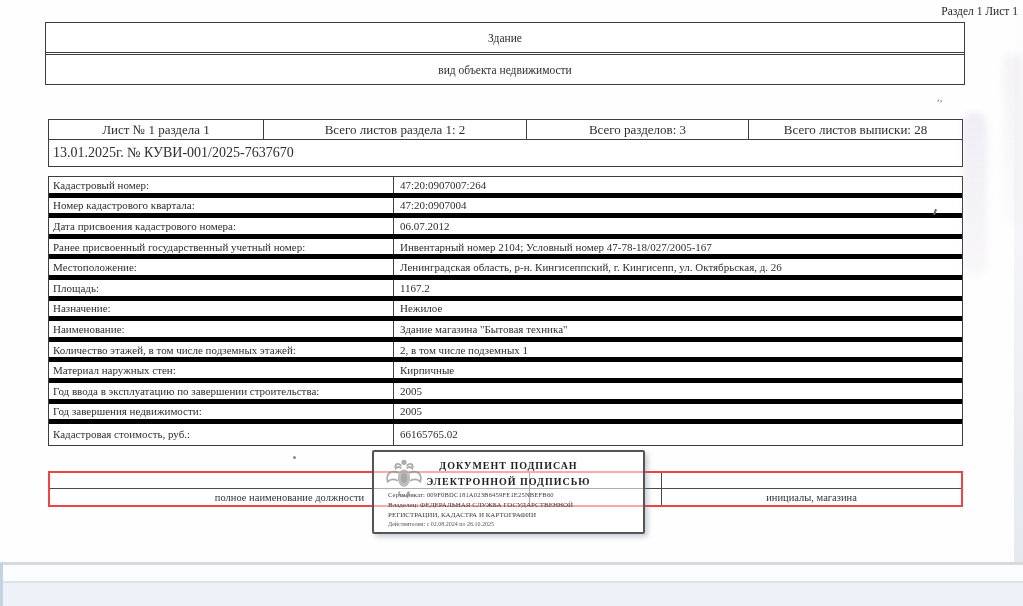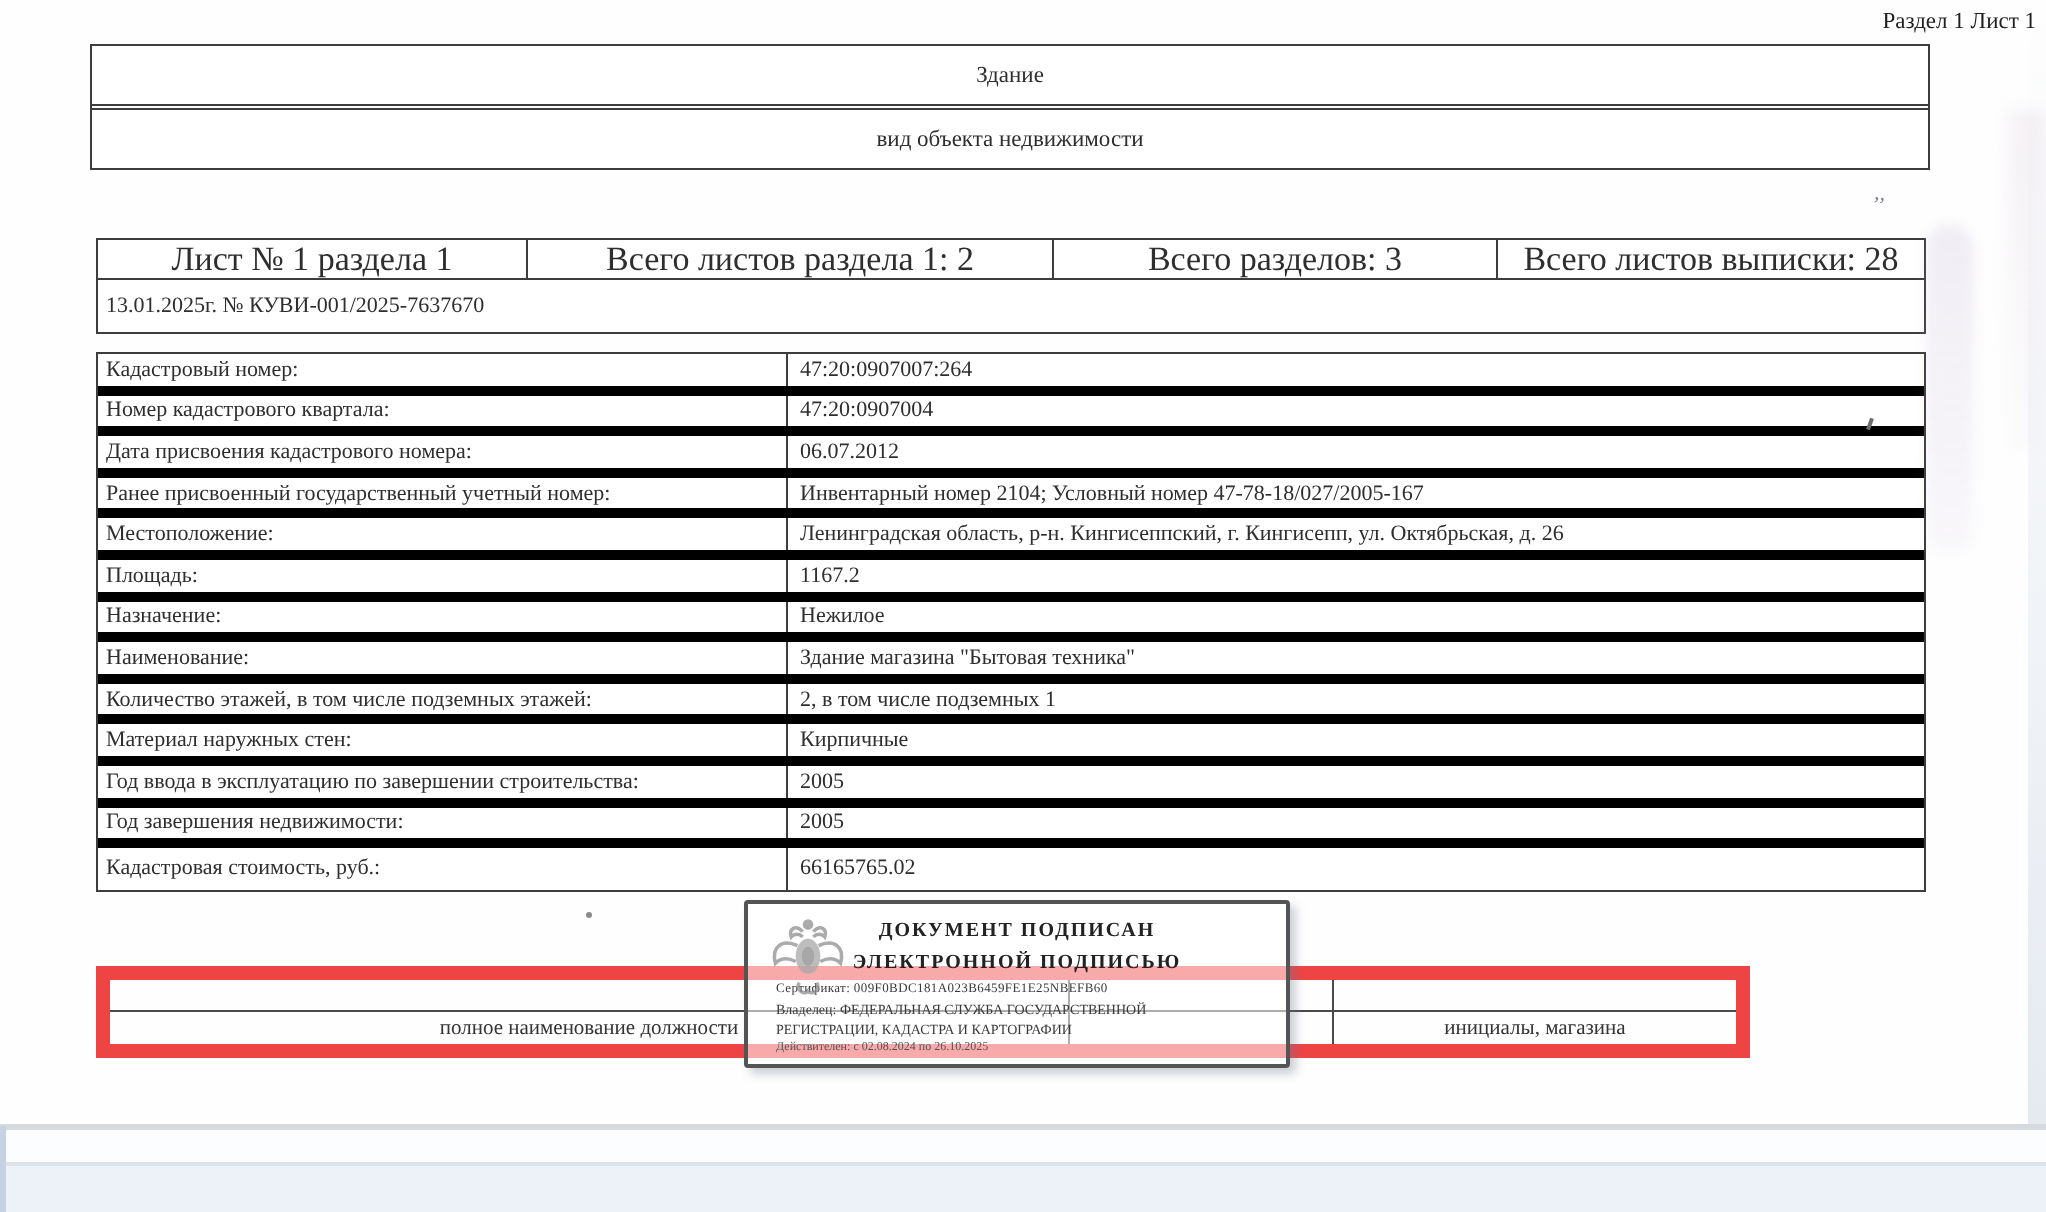--- a/index.html
+++ b/index.html
@@ -13,36 +13,36 @@
   .tableA{position:absolute;left:45px;top:22px;width:920px;height:63px;
           border:1.5px solid #3d3d3d;box-sizing:border-box;background:#fff;}
   .tableA .rowA{height:29px;display:flex;align-items:center;justify-content:center;
                 font-size:11.5px;}
   .tableA .rowA:first-child{border-bottom:3px double #3d3d3d;}
 
   
   .tableB{position:absolute;left:48px;top:119px;width:915px;border:1.5px solid #3d3d3d;
           box-sizing:border-box;background:#fff;}
   .tableB .hrow{display:flex;height:19px;border-bottom:1px solid #3d3d3d;}
-  .tableB .hcell{display:flex;align-items:center;justify-content:center;font-size:17px;
+  .tableB .hcell{display:flex;align-items:center;justify-content:center;font-size:13px;
                  border-right:1px solid #3d3d3d;box-sizing:border-box;}
   .tableB .hcell:last-child{border-right:none;}
-  .tableB .drow{height:26px;display:flex;align-items:center;font-size:11px;padding-left:4px;}
+  .tableB .drow{height:26px;display:flex;align-items:center;font-size:14px;padding-left:4px;}
 
   
   .tableC{position:absolute;left:48px;top:176px;width:915px;border:1.5px solid #3d3d3d;
           box-sizing:border-box;background:#fff;}
   .trow{display:flex;height:20.6px;border-bottom:5px solid #000000;box-sizing:border-box;}
   .trow:last-child{border-bottom:none;}
   .tlabel{width:345px;border-right:1px solid #3d3d3d;box-sizing:border-box;
           display:flex;align-items:center;padding-left:4px;font-size:11px;}
   .tvalue{flex:1;display:flex;align-items:center;padding-left:6px;font-size:11px;}
 
   
-  .sigtable{position:absolute;left:48px;top:483px;width:827px;border:7px solid #ef4444;
+  .sigtable{position:absolute;left:48px;top:471px;width:915px;border:2px solid #ef4444;
             box-sizing:border-box;}
   .sigrow{display:flex;height:16px;box-sizing:border-box;}
   .sigrow.top{border-bottom:1px solid #4a4a4a;}
   .sigcell{box-sizing:border-box;border-right:1px solid #4a4a4a;display:flex;
            align-items:center;justify-content:center;font-size:10.5px;color:#333;}
   .sigcell:last-child{border-right:none;}
   .sig-c1{width:480px;} .sig-c2{width:132px;} .sig-c3{flex:1;}
 
   
   .stamp{position:absolute;left:372px;top:450px;width:273px;height:84px;

